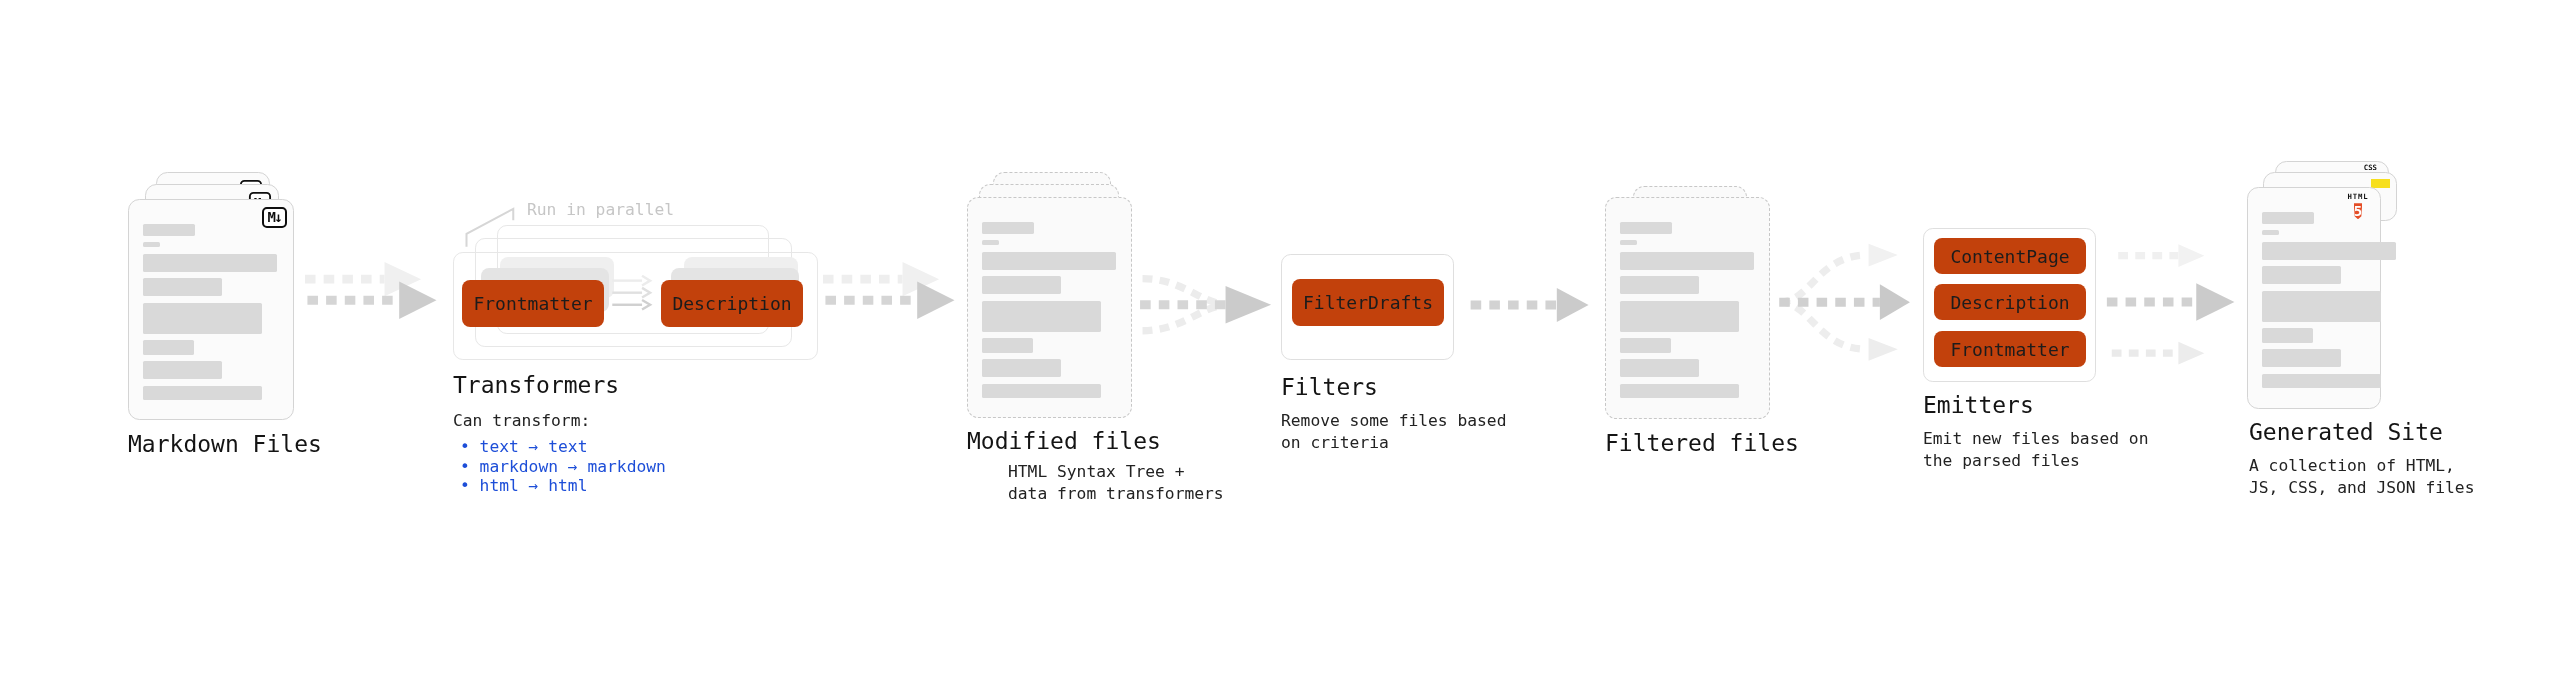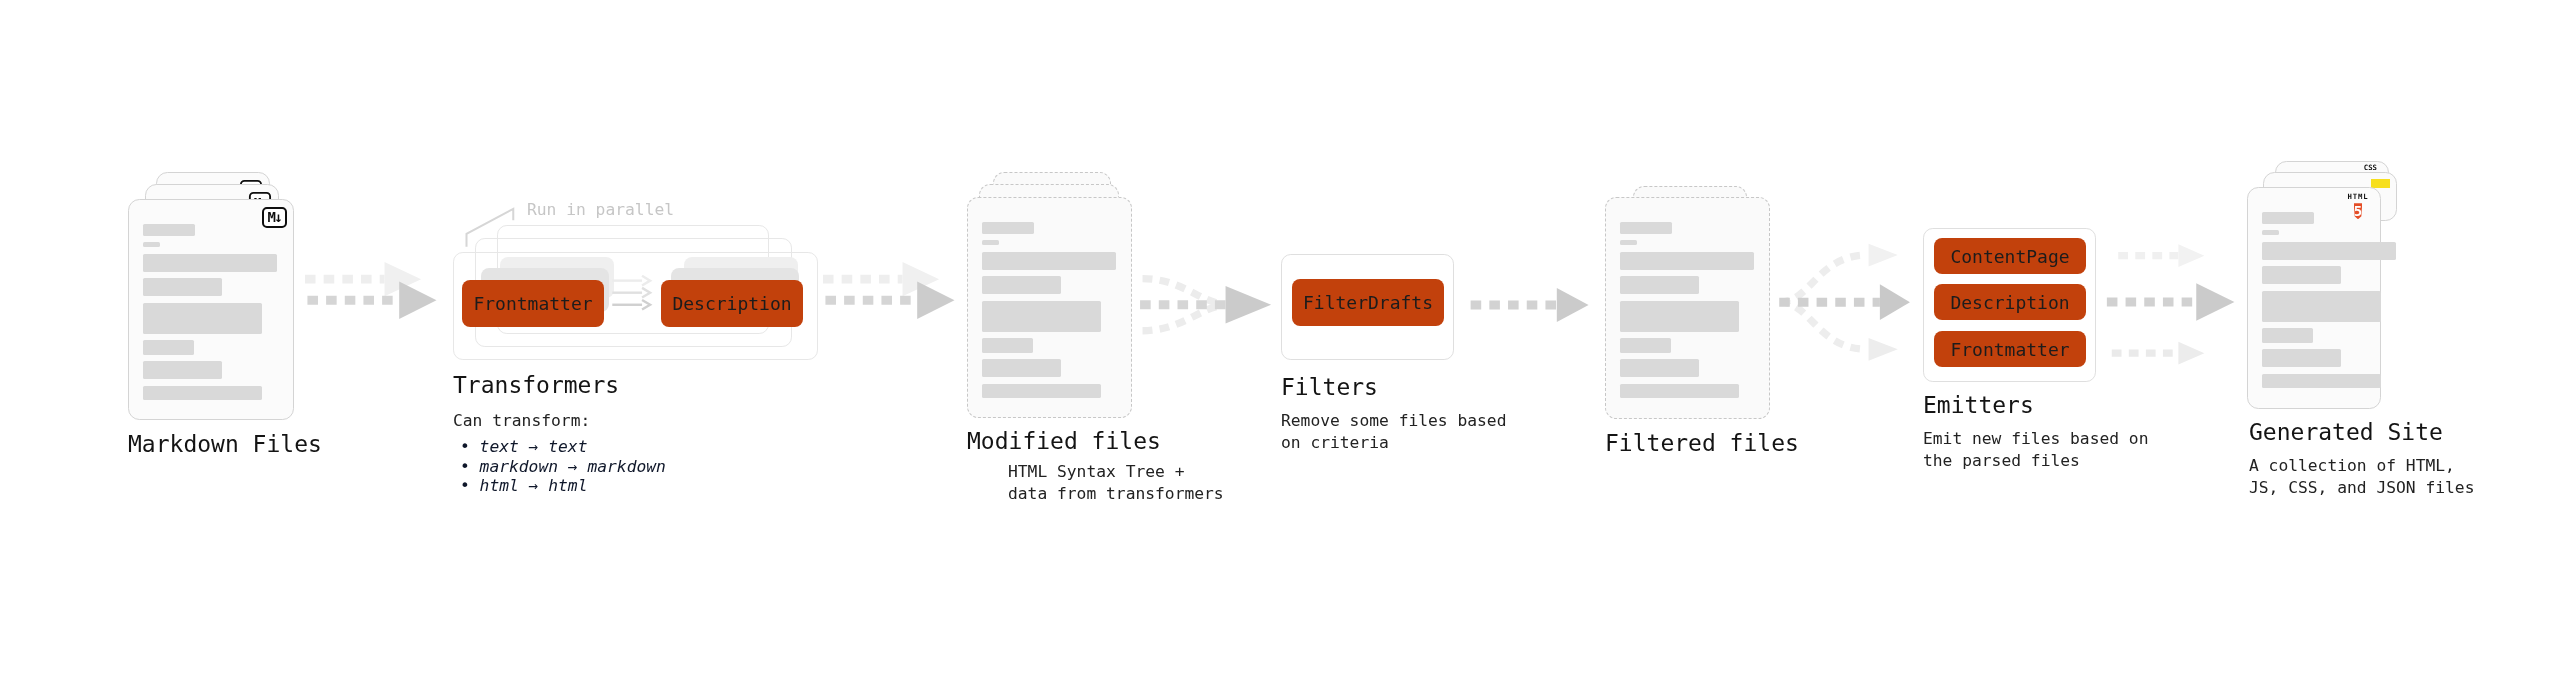--- a/index.html
+++ b/index.html
@@ -53,21 +53,21 @@
   .tf-b1{left:453px;top:252px;width:365px;height:108px;}
   .fm-g3{left:500px;top:257px;width:114px;height:41px;background:#efefef;}
   .fm-g2{left:481px;top:268px;width:128px;height:44px;background:#e4e4e4;}
   .fm-btn{left:462px;top:280px;width:142px;height:47px;}
   .ds-g3{left:684px;top:257px;width:114px;height:41px;background:#efefef;}
   .ds-g2{left:671px;top:268px;width:128px;height:44px;background:#e4e4e4;}
   .ds-btn{left:661px;top:280px;width:142px;height:47px;}
   .tf-arrows{left:611px;top:275px;}
   .tf-h{left:453px;top:372px;}
   .tf-sub{left:453px;top:410px;}
-  .tf-bullets{left:460px;top:437px;font-size:16.3px;line-height:19.5px;color:#0f172a;font-style:italic;}
+  .tf-bullets{left:460px;top:437px;font-size:16.3px;line-height:19.5px;color:#1d4ed8;}
   .tf-bullets div{white-space:nowrap;}
 
   
   .ar1{left:305px;top:258px;}
   .ar2{left:823px;top:258px;}
   .ar3{left:1136px;top:268px;}
   .ar4{left:1469px;top:282px;}
   .ar5{left:1776px;top:242px;}
   .ar6{left:2105px;top:237px;}
 

